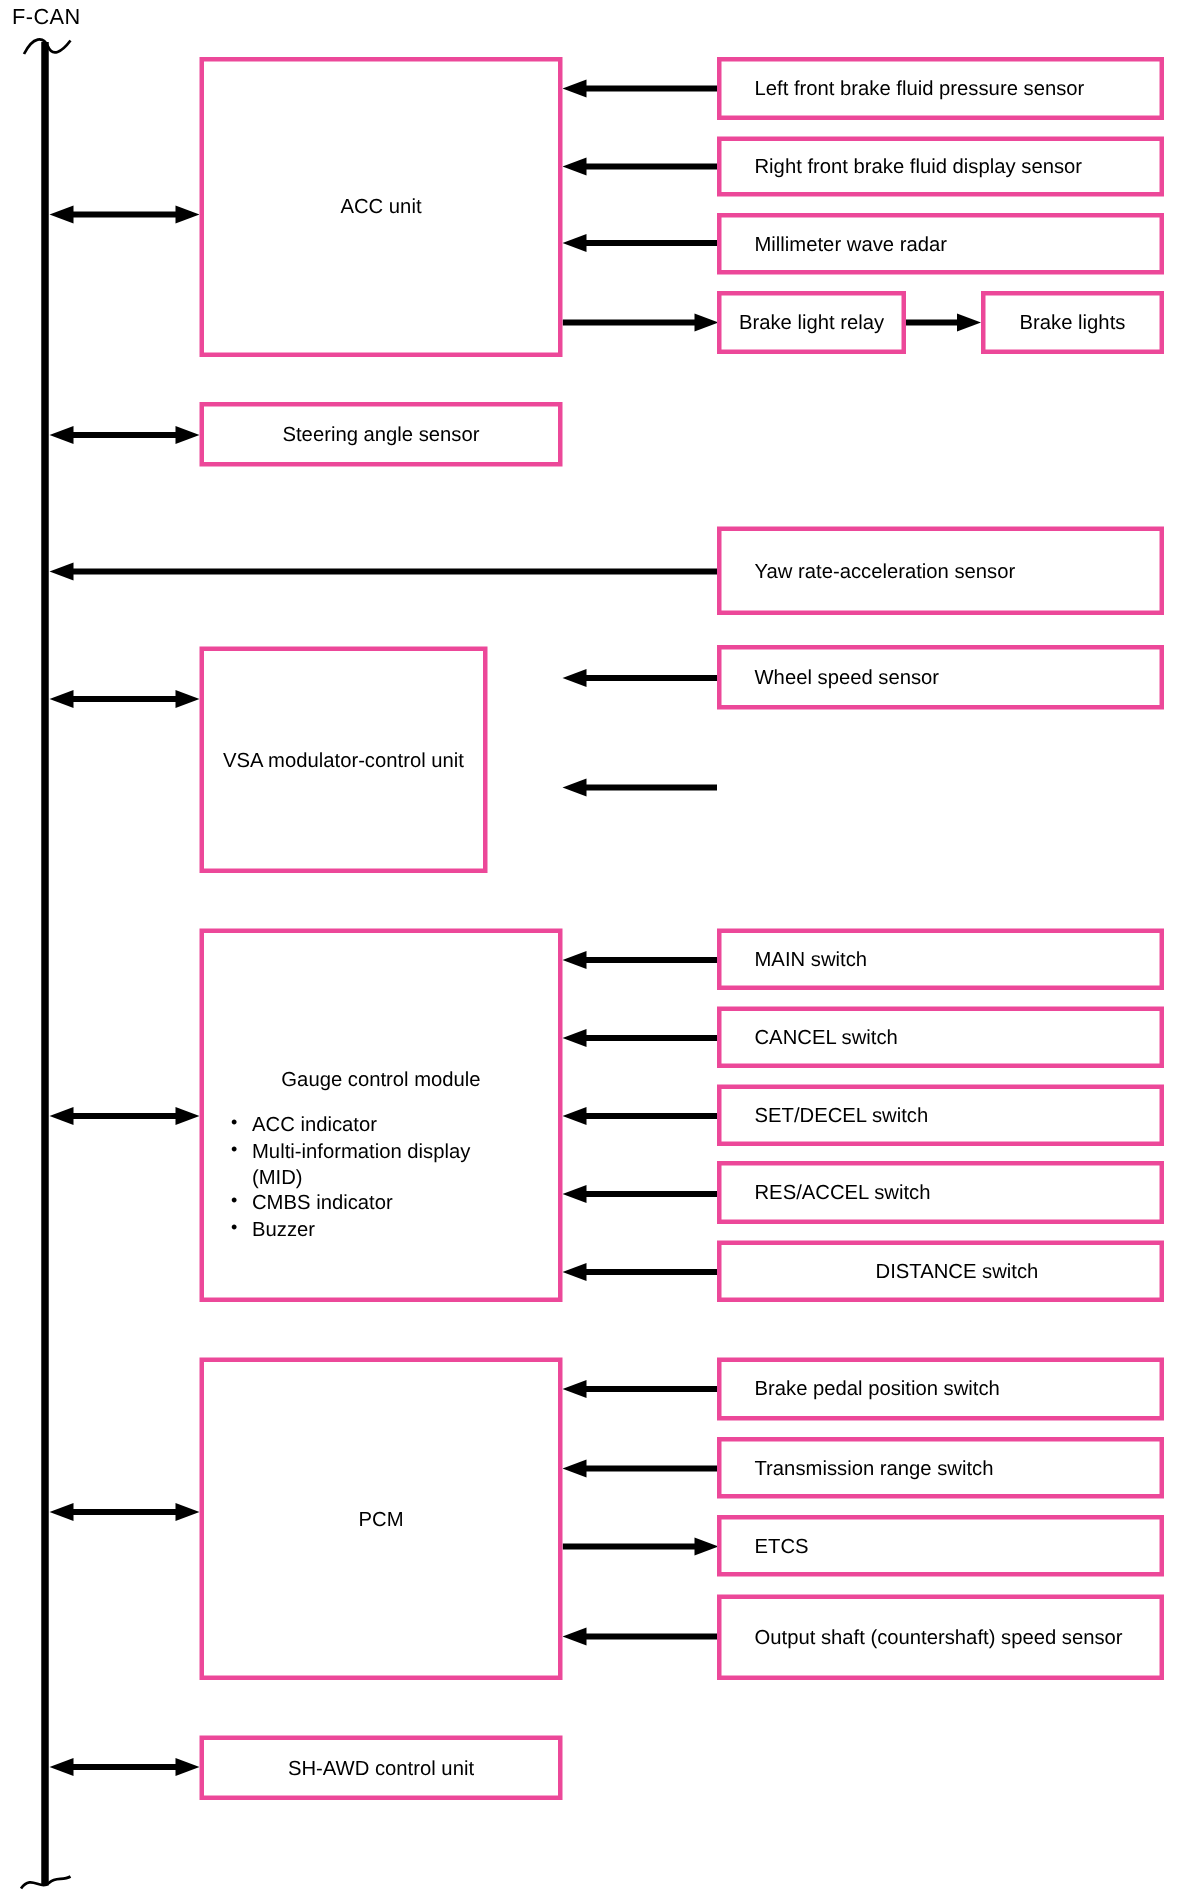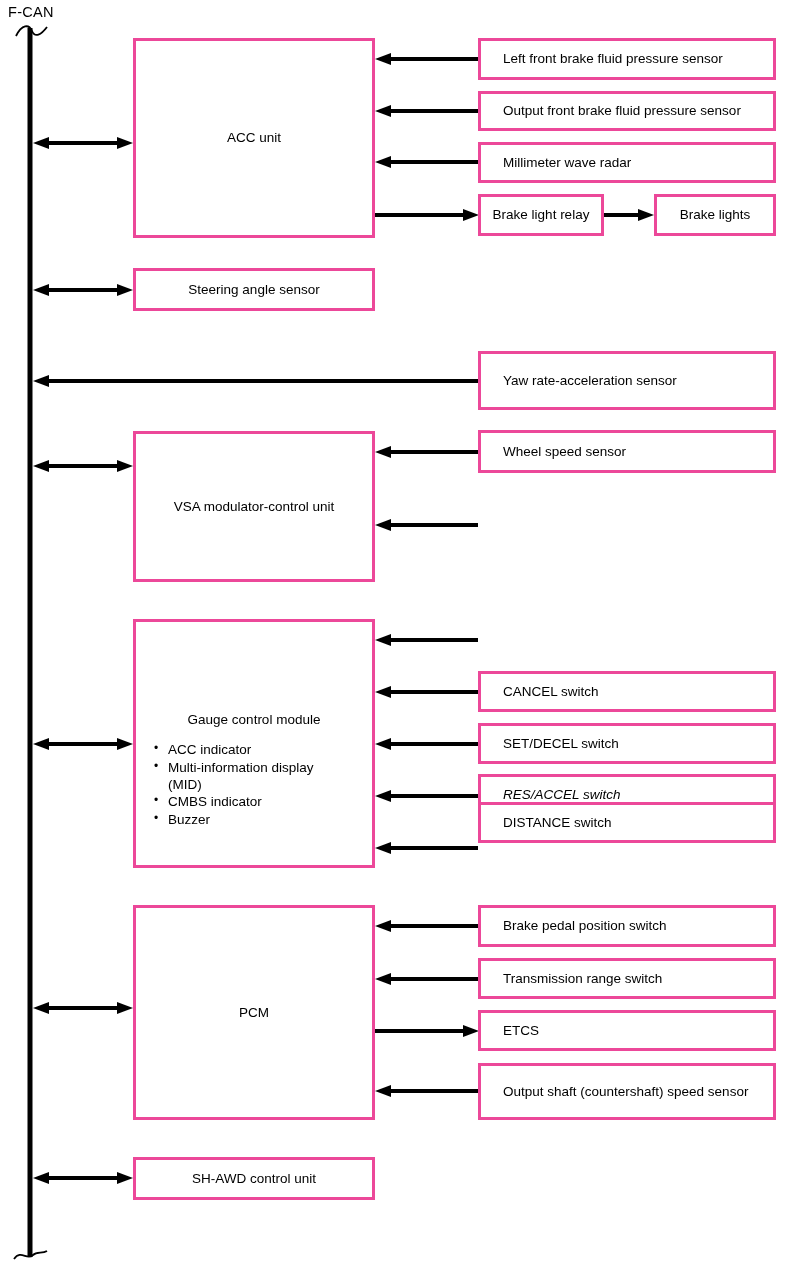--- a/index.html
+++ b/index.html
@@ -150,21 +150,21 @@
   </svg>
 
   <div class="box center-label" style="left:133px;top:38px;width:242px;height:200px;">
     <span>ACC unit</span>
   </div>
 
   <div class="box center-label" style="left:133px;top:268px;width:242px;height:43px;">
     <span>Steering angle sensor</span>
   </div>
 
-  <div class="box center-label" style="left:133px;top:431px;width:242px;height:151px;">
+  <div class="box center-label" style="left:133px;top:431px;width:192px;height:151px;">
     <span>VSA modulator-control unit</span>
   </div>
 
   <div class="box gauge-box" style="left:133px;top:619px;width:242px;height:249px;">
     <div class="gauge-title">Gauge control module</div>
     <ul class="gauge-list">
       <li>ACC indicator</li>
       <li>Multi-information display (MID)</li>
       <li>CMBS indicator</li>
       <li>Buzzer</li>
@@ -177,21 +177,21 @@
 
   <div class="box center-label" style="left:133px;top:1157px;width:242px;height:43px;">
     <span>SH-AWD control unit</span>
   </div>
 
   <div class="box left-label" style="left:478px;top:38px;width:298px;height:42px;">
     <span>Left front brake fluid pressure sensor</span>
   </div>
 
   <div class="box left-label" style="left:478px;top:91px;width:298px;height:40px;">
-    <span>Output front brake fluid pressure sensor</span>
+    <span>Right front brake fluid display sensor</span>
   </div>
 
   <div class="box left-label" style="left:478px;top:142px;width:298px;height:41px;">
     <span>Millimeter wave radar</span>
   </div>
 
   <div class="box center-label" style="left:478px;top:194px;width:126px;height:42px;text-align:right;">
     <span>Brake light relay</span>
   </div>
 
@@ -201,34 +201,37 @@
 
   <div class="box left-label" style="left:478px;top:351px;width:298px;height:59px;">
     <span>Yaw rate-acceleration sensor</span>
   </div>
 
   <div class="box left-label" style="left:478px;top:430px;width:298px;height:43px;">
     <span>Wheel speed sensor</span>
   </div>
 
 
+  <div class="box left-label" style="left:478px;top:619px;width:298px;height:41px;">
+    <span>MAIN switch</span>
+  </div>
 
   <div class="box left-label" style="left:478px;top:723px;width:298px;height:41px;">
     <span>SET/DECEL switch</span>
   </div>
 
   <div class="box left-label" style="left:478px;top:671px;width:298px;height:41px;">
     <span>CANCEL switch</span>
   </div>
 
-  <div class="box left-label" style="left:478px;top:774px;width:298px;height:42px;font-style:italic;">
+  <div class="box left-label" style="left:478px;top:774px;width:298px;height:42px;">
     <span>RES/ACCEL switch</span>
   </div>
 
-  <div class="box left-label" style="left:478px;top:802px;width:298px;height:41px;">
+  <div class="box left-label" style="left:478px;top:827px;width:298px;height:41px;justify-content:center;">
     <span>DISTANCE switch</span>
   </div>
 
   <div class="box left-label" style="left:478px;top:905px;width:298px;height:42px;">
     <span>Brake pedal position switch</span>
   </div>
 
   <div class="box left-label" style="left:478px;top:958px;width:298px;height:41px;">
     <span>Transmission range switch</span>
   </div>

